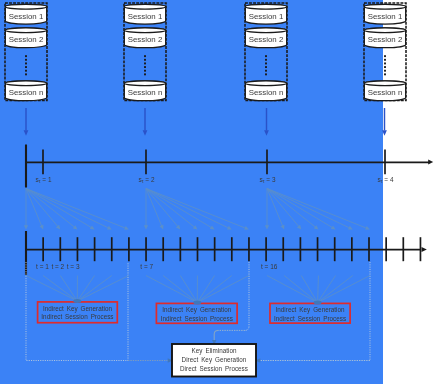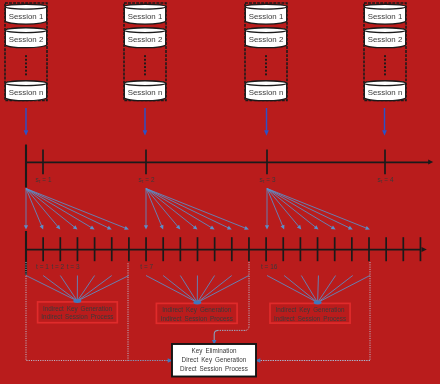--- a/index.html
+++ b/index.html
@@ -1,18 +1,18 @@
 <!DOCTYPE html>
 <html><head>
 <meta charset="utf-8">
 <title>Session Key Generation Timeline Diagram</title>
 <style>
   html,body{margin:0;padding:0;background:#ffffff;}
   body{width:444px;height:384px;overflow:hidden;font-family:"Liberation Sans",sans-serif;}
-  #stage{position:relative;width:440px;height:384px;background:#b91c1c;}
+  #stage{position:relative;width:383px;height:384px;background:#3b82f6;}
   svg#diagram{position:absolute;left:0;top:0;width:444px;height:384px;display:block;}
   text{font-family:"Liberation Sans",sans-serif;fill:#3a3a3a;}
 </style>
 </head>
 <body>
 
 <div id="stage">
   <svg id="diagram" viewBox="0 0 444 384">
     <defs>
       <marker id="mk-blue" markerWidth="8" markerHeight="8" refX="4" refY="4" orient="auto">

